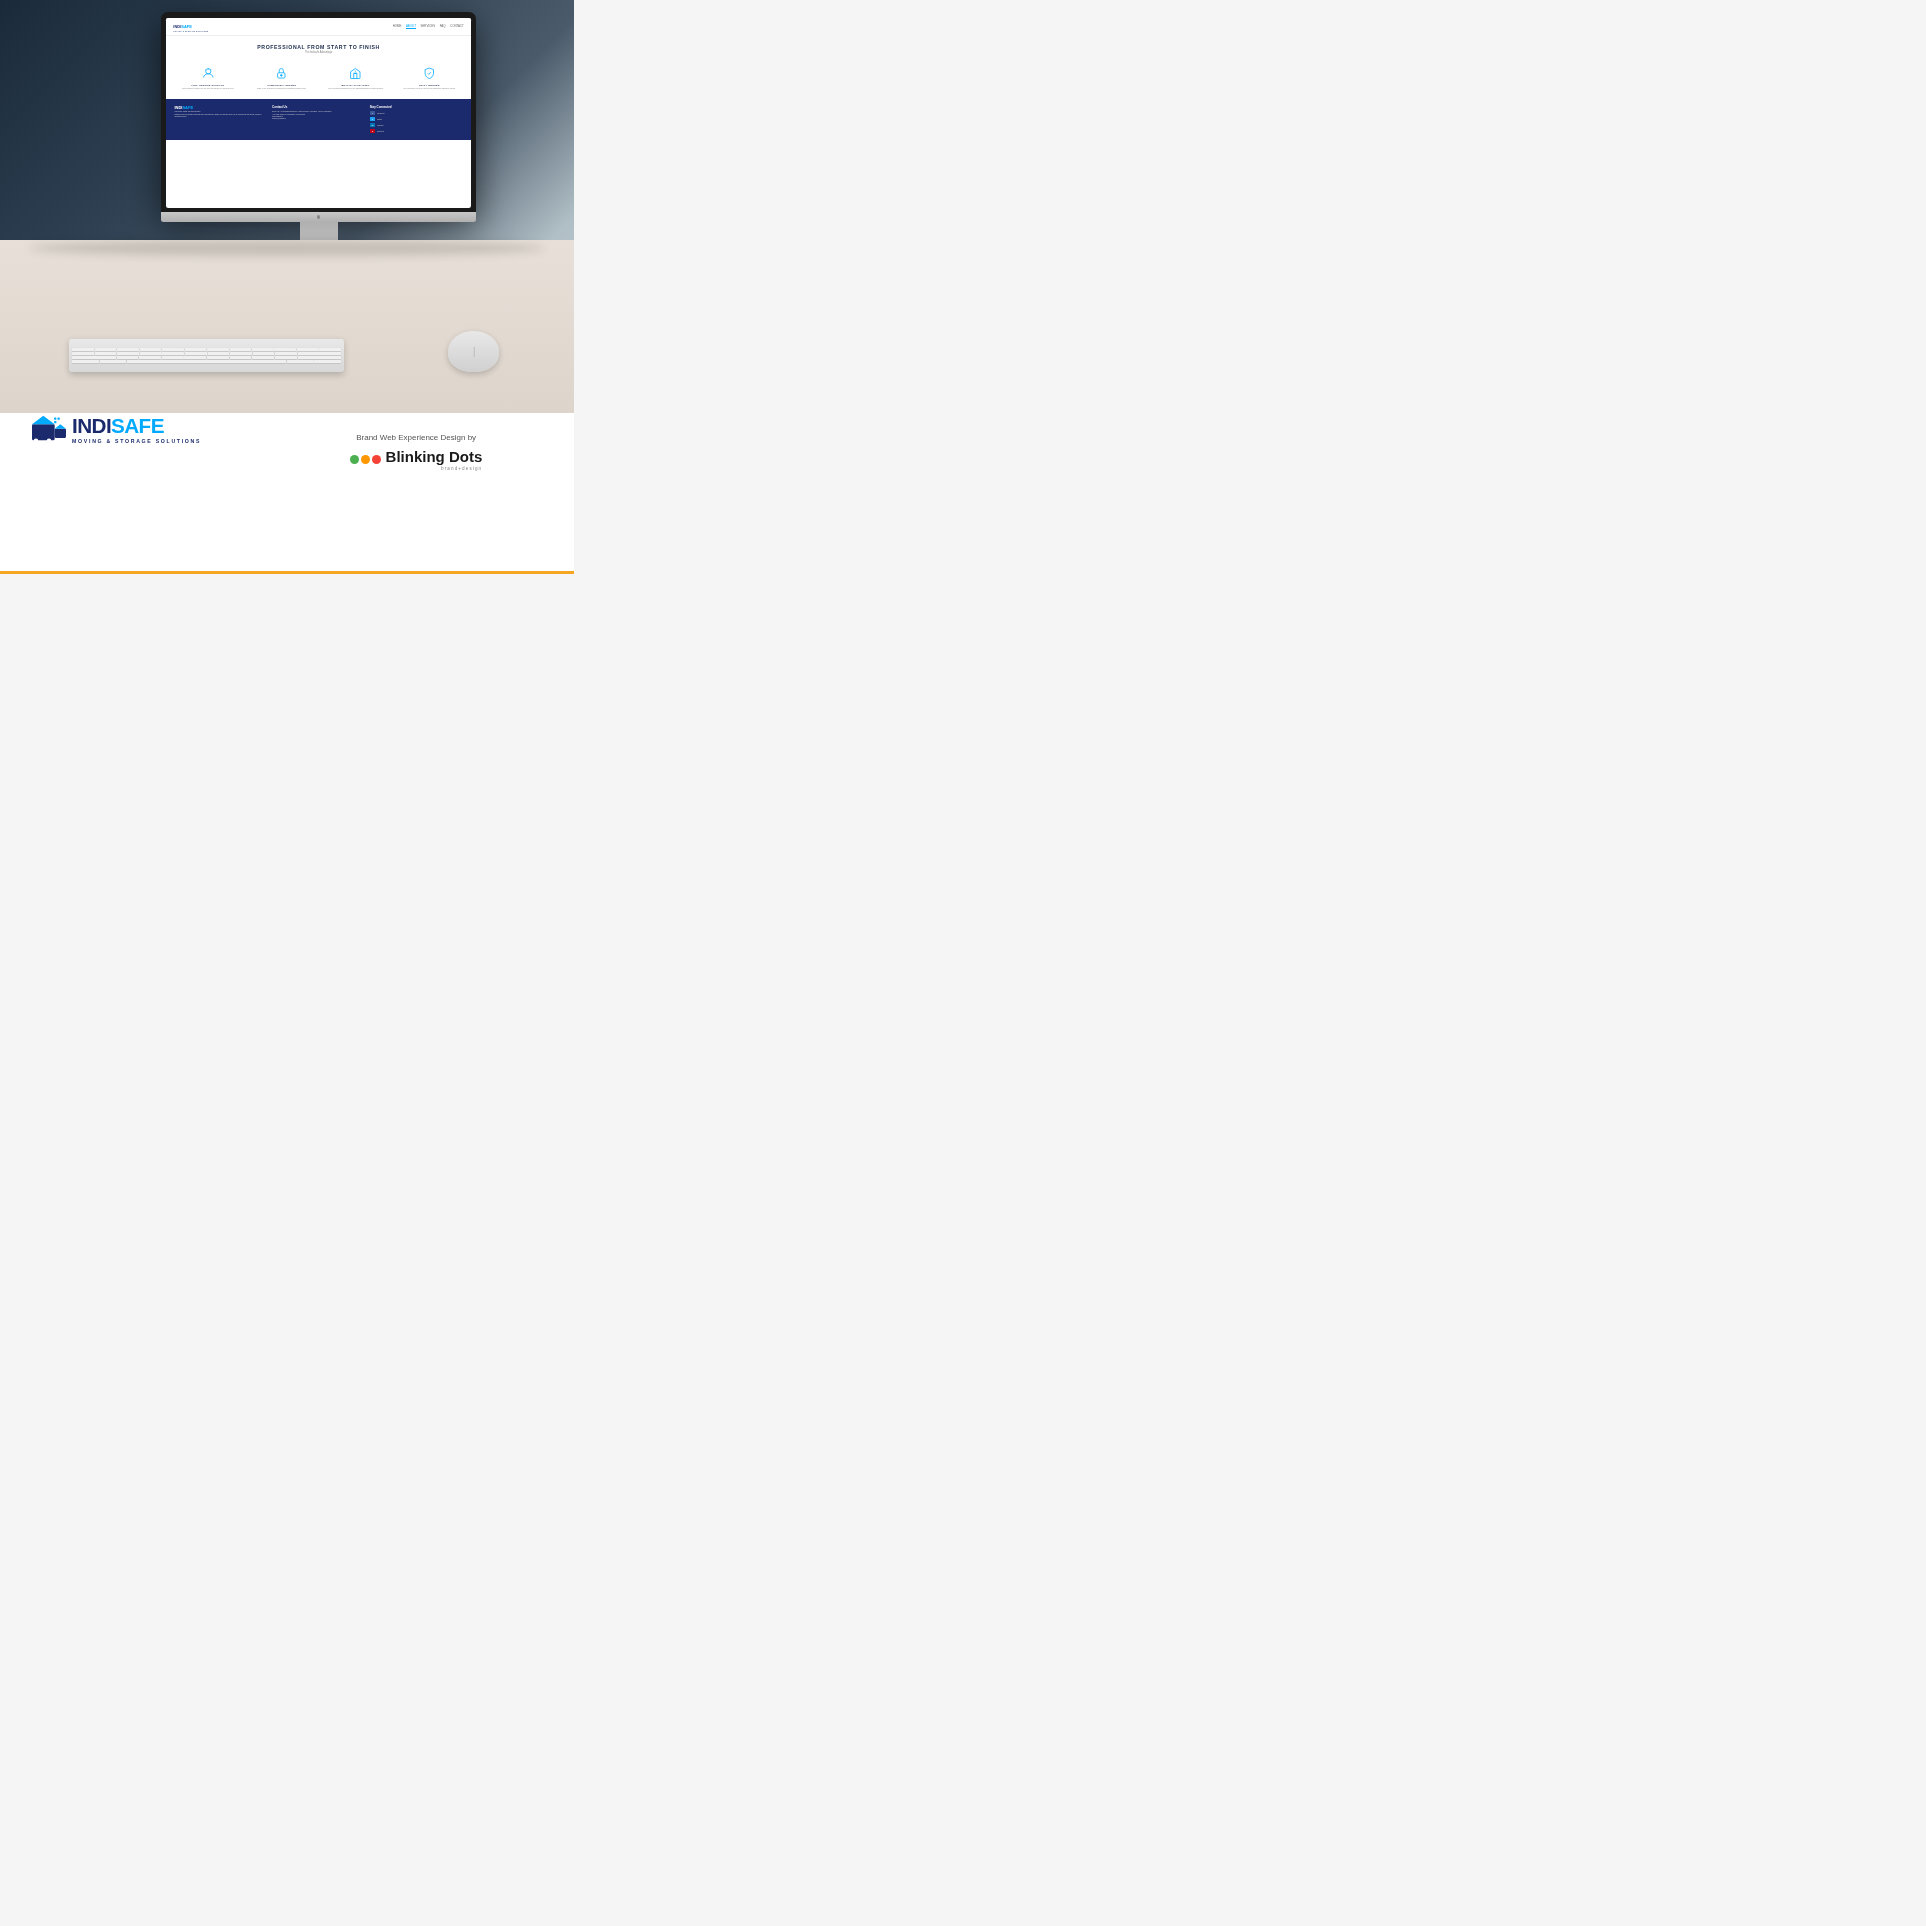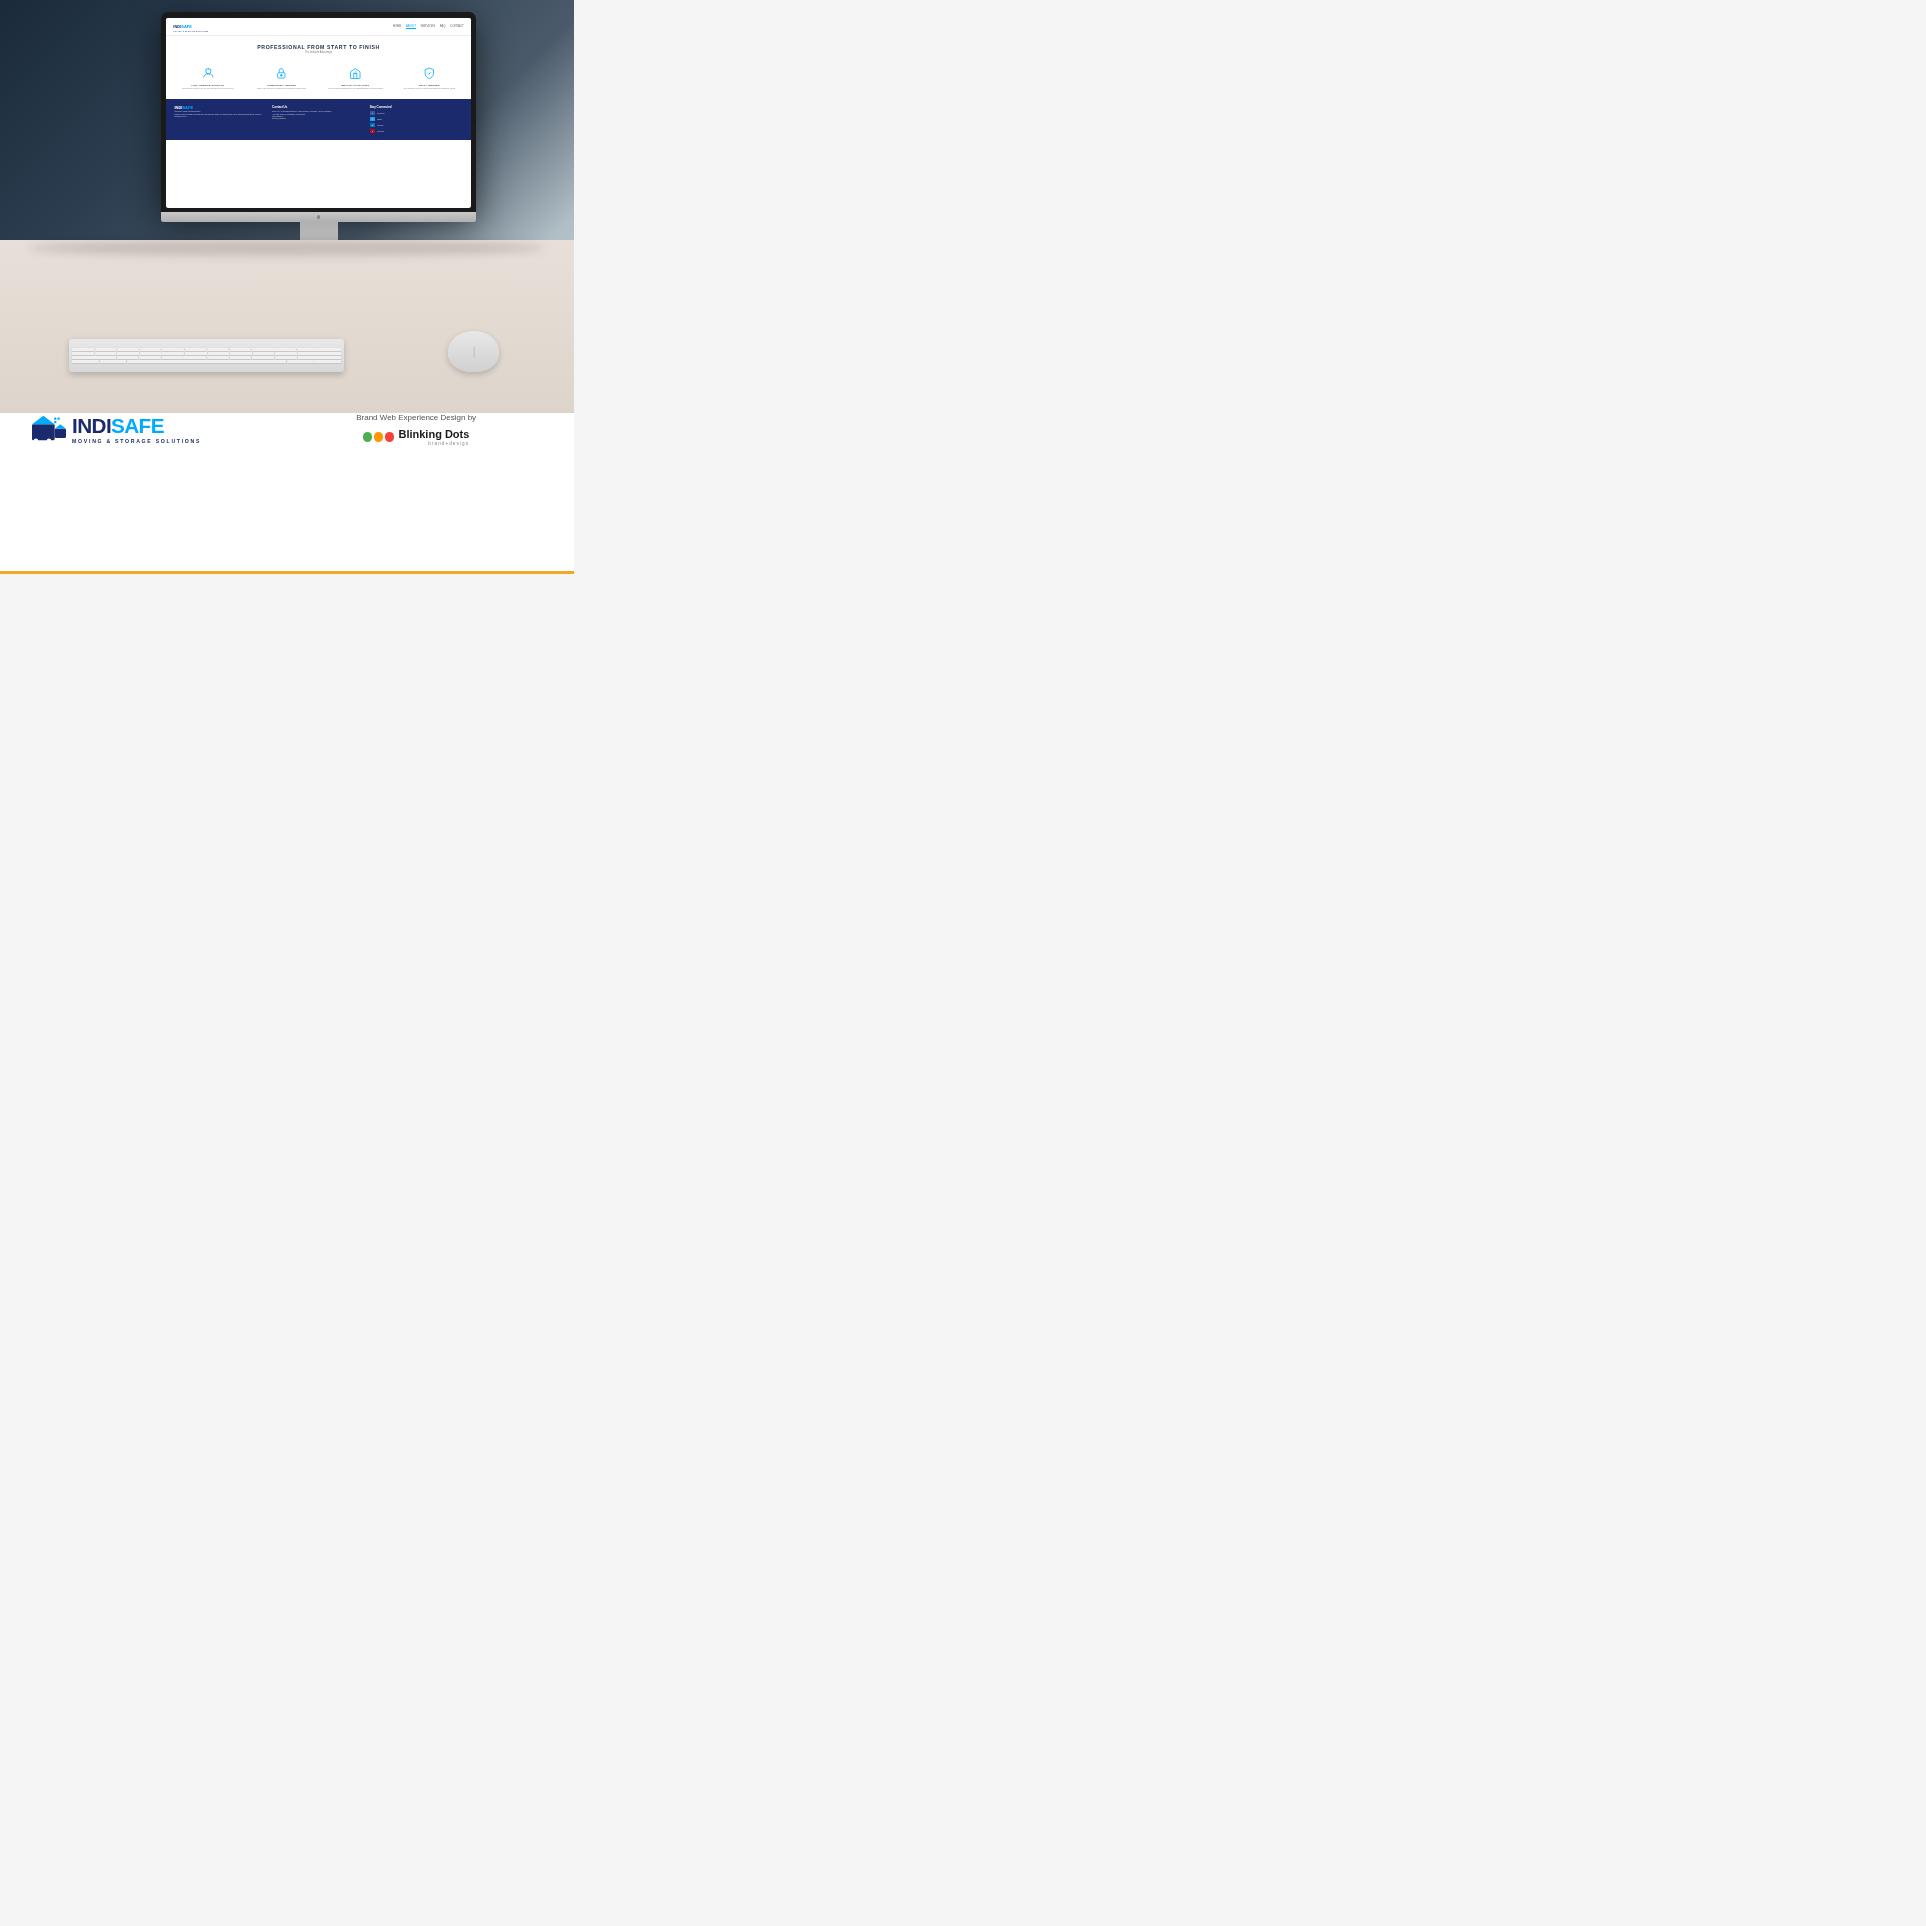--- a/index.html
+++ b/index.html
@@ -392,20 +392,21 @@
     }
 
     
     .credit-area {
       flex: 1;
       display: flex;
       flex-direction: column;
       align-items: center;
       justify-content: center;
       text-align: center;
+      margin-top: 20px;
     }
     .credit-title {
       font-size: 8px;
       color: #555;
       margin-bottom: 5.7px;
     }
     .blinking-dots-logo {
       display: flex;
       align-items: center;
       gap: 4.6px;
@@ -417,21 +418,21 @@
     }
     .dot-circle {
       width: 9.2px;
       height: 9.2px;
       border-radius: 50%;
     }
     .dot-green { background: #4caf50; }
     .dot-orange { background: #ff9800; }
     .dot-red { background: #f44336; }
     .blinking-name {
-      font-size: 11px;
+      font-size: 15px;
       font-weight: 900;
       color: #1a1a1a;
     }
     .blinking-tagline {
       font-size: 4.6px;
       color: #888;
       letter-spacing: 1.1px;
       text-transform: lowercase;
       margin-top: 1.1px;
       text-align: right;

